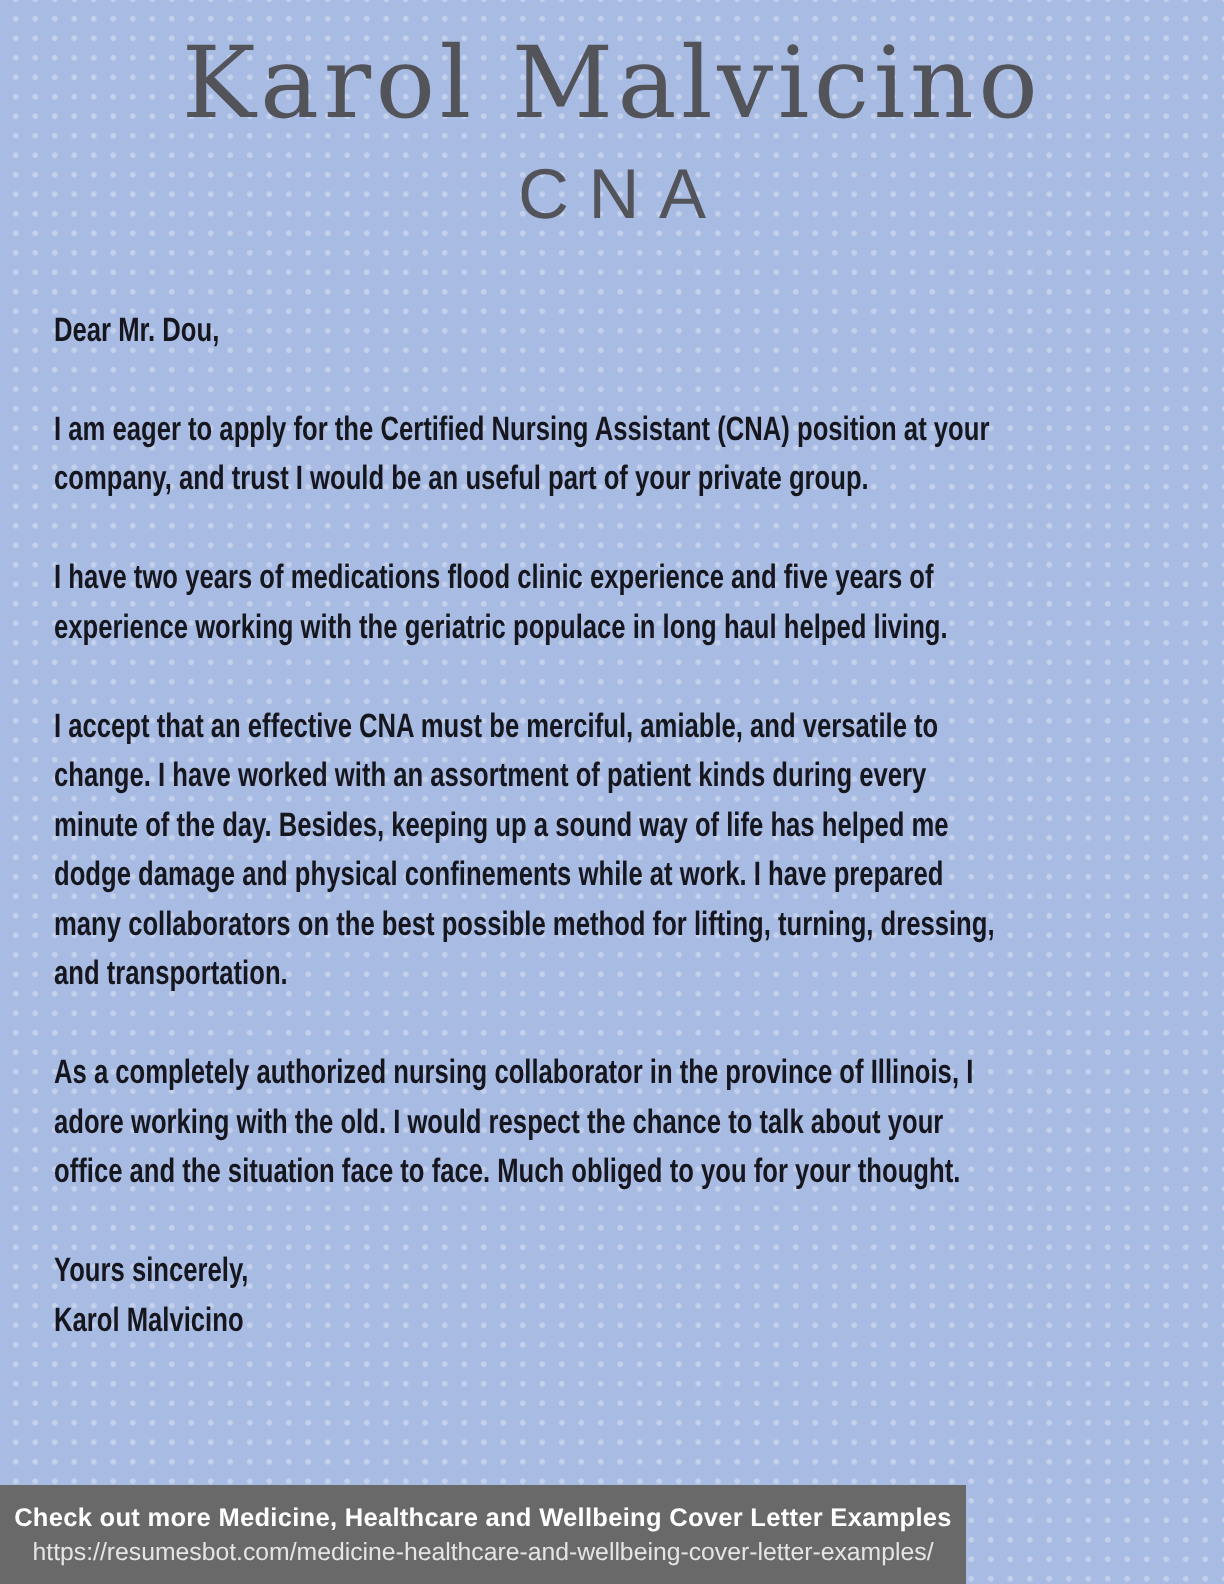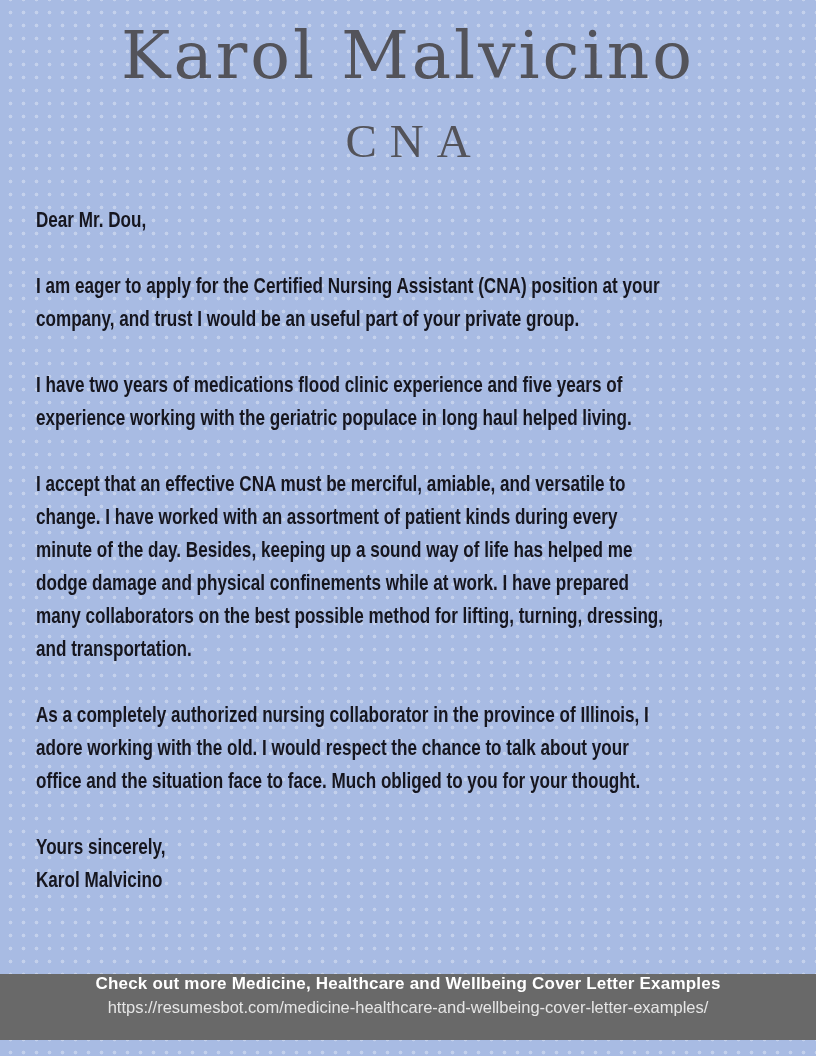--- a/index.html
+++ b/index.html
@@ -18,27 +18,27 @@
   .header { text-align: center; padding-top: 18px; }
   .name {
     font-family: "DejaVu Serif", serif;
     font-size: 66px;
     line-height: 76px;
     font-weight: 500;
     color: #53535a;
     letter-spacing: 3px;
   }
   .role {
-    font-family: Liberation Serif, serif;
+    font-family: Liberation Sans, sans-serif;
     font-size: 47px;
     line-height: 50px;
     font-weight: 500;
     color: #53535a;
     letter-spacing: 13px;
-    margin-top: 22px;
+    margin-top: 10px;
     text-indent: 13px; 
   }
   .letter {
     position: absolute;
     top: 203px;
     left: 36px;
     transform: scaleX(0.76);
     transform-origin: 0 0;
     color: #16161f;
     font-weight: 700;
@@ -47,27 +47,28 @@
   .letter .line {
     line-height: 33px;
     white-space: nowrap;
   }
   .para { margin-bottom: 33px; }
   .para:last-child { margin-bottom: 0; }
   .closing { margin-top: 33px; }
   .footer {
     position: absolute;
     left: 0;
-    bottom: 16px;
-    width: 816px;
+    bottom: 0;
+    width: 644px;
     height: 66px;
     background: #696969;
     display: flex;
     flex-direction: column;
     align-items: center;
+    justify-content: center;
     gap: 5px;
     text-align: center;
   }
   .footer-heading {
     color: #ffffff;
     font-size: 17px;
     font-weight: 700;
     line-height: 19px;
     letter-spacing: 0.2px;
   }

